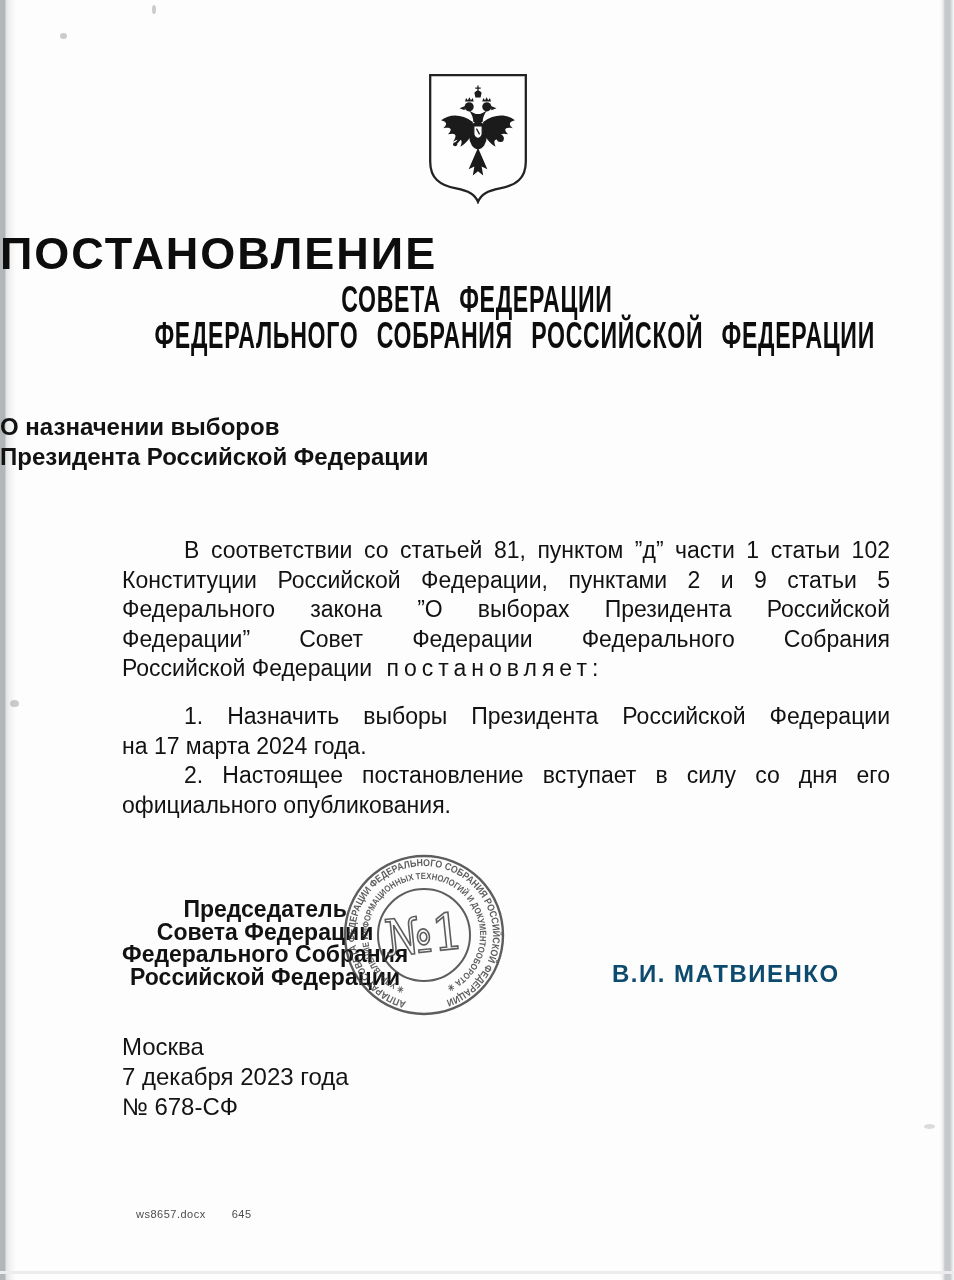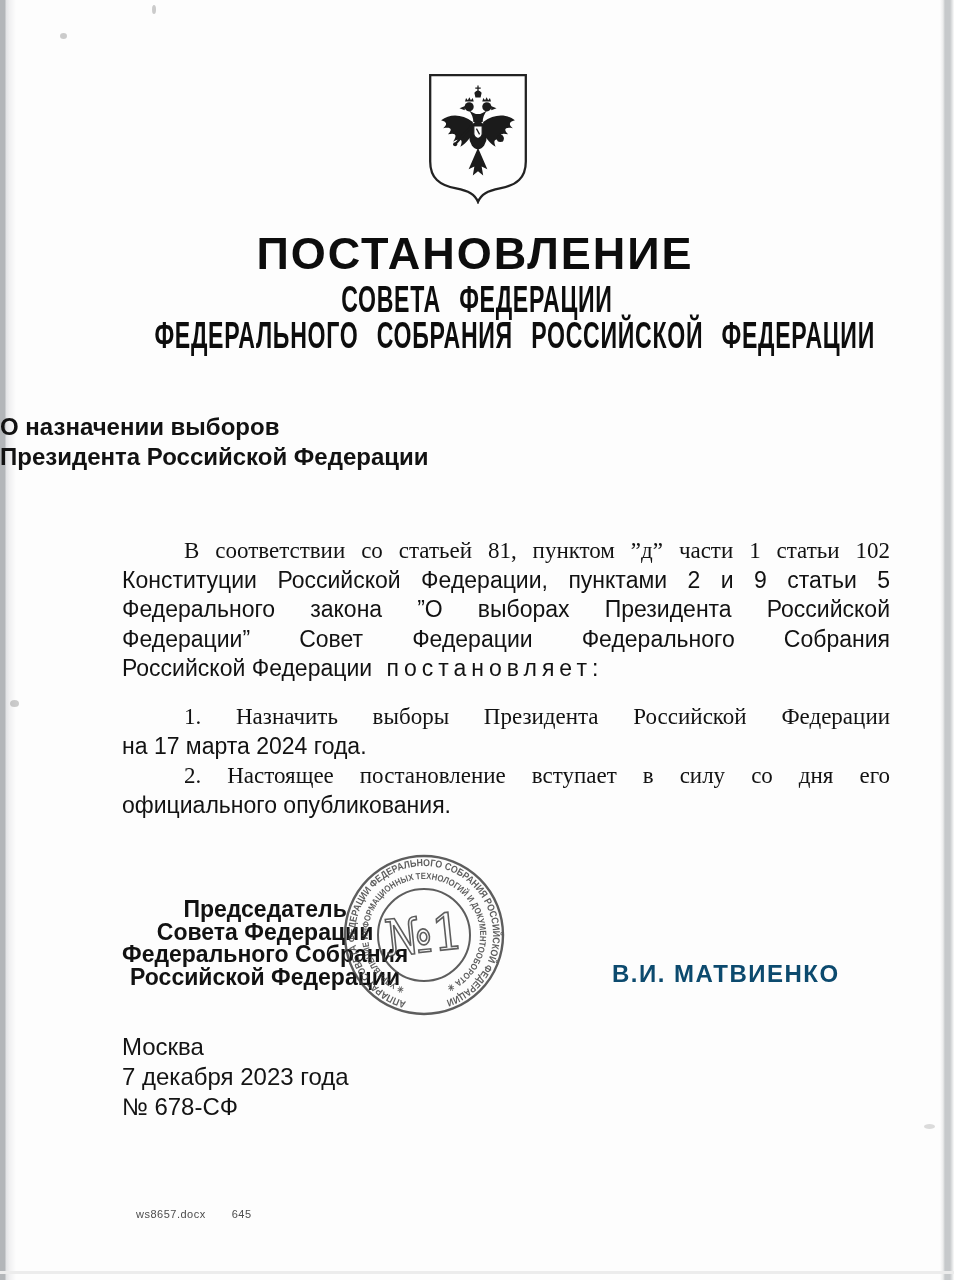--- a/index.html
+++ b/index.html
@@ -7,38 +7,38 @@
         font-family:"Liberation Sans",sans-serif;color:#161616;}
   
   .edge-left{position:absolute;left:0;top:0;width:16px;height:100%;
     background:linear-gradient(90deg,#b3b6b9 0px,#b3b6b9 5px,#e2e3e5 6px,#f1f1f2 10px,rgba(250,250,250,0) 16px);}
   .edge-right{position:absolute;right:0;top:0;width:14px;height:100%;
     background:linear-gradient(270deg,#fbfbfb 0px,#c6c9cb 4px,#c6c9cb 9px,#eceded 11px,rgba(250,250,250,0) 14px);}
   .edge-bottom{position:absolute;left:0;bottom:6px;width:100%;height:3px;background:#ececec;}
   .speck{position:absolute;background:#8d8d8d;border-radius:50%;opacity:.45;}
   
   .emblem{position:absolute;left:426px;top:72px;}
-  .title{position:absolute;left:0;right:4px;top:228px;text-align:center;
+  .title{position:absolute;left:0;right:4px;top:228px;
     font-size:45px;font-weight:bold;letter-spacing:2px;color:#0d0d0d;}
   .org{position:absolute;left:0;right:0;text-align:center;font-weight:bold;font-size:33px;
     color:#0d0d0d;white-space:nowrap;}
   .org .squeeze{display:inline-block;transform:scale(0.70,1.12);transform-origin:50% 50%;
     letter-spacing:1px;word-spacing:16px;}
   .org1{top:281px;}
   .org2{top:317px;}
   .subject{position:absolute;left:0;right:0;top:412px;text-align:left;
     font-size:24px;font-weight:bold;line-height:30px;color:#121212;}
   
   .bodyblock{position:absolute;left:122px;width:768px;font-size:23px;line-height:29.5px;color:#121212;}
   .p1{top:536px;}
   .p2{top:702px;}
   .p3{top:761px;}
   .line{text-align:justify;text-align-last:justify;}
   .line.last{text-align:left;text-align-last:left;}
-  .indent{text-indent:62px;font-family:Liberation Serif, serif;}
+  .indent{text-indent:62px;}
   .spaced{letter-spacing:5px;margin-left:8px;}
   
   .sig{position:absolute;left:122px;top:898px;font-size:23px;font-weight:bold;line-height:22.6px;color:#121212;text-align:center;}
   .sig-name{position:absolute;left:612px;top:960px;font-size:24px;font-weight:bold;letter-spacing:1.5px;color:#0c4a6e;}
   .stamp{position:absolute;left:334px;top:845px;opacity:.82;}
   
   .issued{position:absolute;left:122px;top:1032px;font-size:24px;line-height:30px;color:#141414;}
   
   .pagefooter{position:absolute;left:136px;top:1208px;font-size:11px;color:#4c4c4c;letter-spacing:.5px;}
   .pagefooter .gap{margin-left:26px;}

